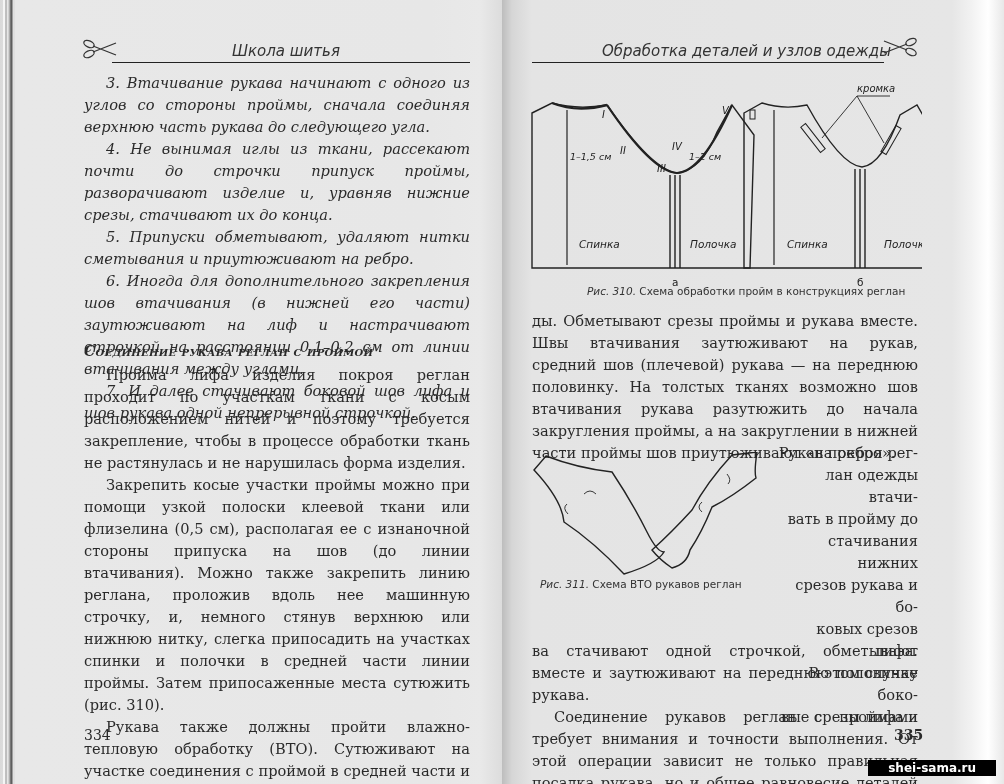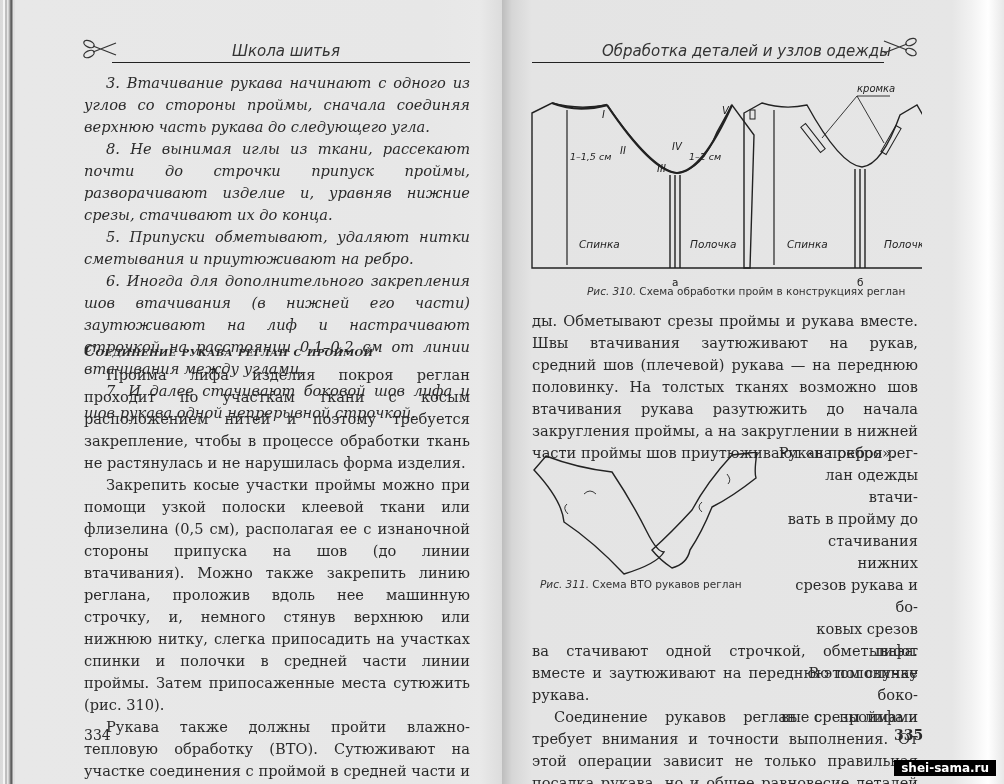--- a/index.html
+++ b/index.html
@@ -27,21 +27,21 @@
   .text { position:absolute; font-size:14.6px; line-height:22px; text-align:justify; }
   .text p { margin:0; text-indent:22px; }
   .left .text { left:84px; width:386px; }
   .section-title { font-variant:small-caps; font-weight:bold; text-align:left; text-indent:0 !important; font-size:14px; margin:4px 0 2px 0 !important; letter-spacing:0.3px;font-style:italic; }
   .page-num { position:absolute; font-size:14px; }
   .left .page-num { left:84px; top:727px; }
   .right .page-num { left:392px; top:727px;font-weight:bold; }
   .fig { position:absolute; }
   .caption { position:absolute; font-family:"DejaVu Sans", sans-serif; font-size:10.5px; color:#333; white-space:nowrap; }
   .caption i { font-style:italic; }
-  .watermark { position:absolute; right:8px; bottom:8px; background:#000; color:#fff; font-family:"DejaVu Sans", sans-serif; font-weight:bold; font-size:12px; padding:1px 7px; }
+  .watermark { position:absolute; right:8px; bottom:8px; background:#000; color:#fff; font-family:"DejaVu Sans", sans-serif; font-weight:bold; font-size:12px; padding:1px 20px; }
   svg text { font-family:"DejaVu Sans", sans-serif; font-style:italic; fill:#222; }
 </style>
 </head>
 <body>
 
 <div class="spread">
 
   <div class="page left">
     <div class="edge-lines"></div>
 
@@ -49,21 +49,21 @@
       <ellipse cx="7" cy="6" rx="5.5" ry="3.2" transform="rotate(25 7 6)" fill="none" stroke="#333" stroke-width="1.3"></ellipse>
       <ellipse cx="7" cy="16" rx="5.5" ry="3.2" transform="rotate(-25 7 16)" fill="none" stroke="#333" stroke-width="1.3"></ellipse>
       <path d="M11 8 L34 17 M11 14 L34 5" stroke="#333" stroke-width="1.3" fill="none"></path>
     </svg>
     <div class="running-head">
       <span class="title">Школа шитья</span>
     </div>
 
     <div class="text" style="top:72px;font-style:italic;">
       <p>3. Втачивание рукава начинают с одного из углов со стороны проймы, сначала соединяя верхнюю часть рукава до следующего угла.</p>
-      <p>8. Не вынимая иглы из ткани, рассекают почти до строчки припуск проймы, разворачивают изделие и, уравняв нижние срезы, стачивают их до конца.</p>
+      <p>4. Не вынимая иглы из ткани, рассекают почти до строчки припуск проймы, разворачивают изделие и, уравняв нижние срезы, стачивают их до конца.</p>
       <p>5. Припуски обметывают, удаляют нитки сметывания и приутюживают на ребро.</p>
       <p>6. Иногда для дополнительного закрепления шов втачивания (в нижней его части) заутюживают на лиф и настрачивают строчкой на расстоянии 0,1–0,2 см от линии втачивания между углами.</p>
       <p>7. И далее стачивают боковой шов лифа и шов рукава одной непрерывной строчкой.</p>
     </div>
 
     <div class="text" style="top:336px;">
       <p class="section-title">Соединение рукава реглан с проймой</p>
       <p>Пройма лифа изделия покроя реглан проходит по участкам ткани с косым расположением нитей и поэтому требуется закрепление, чтобы в процессе обработки ткань не растянулась и не нарушилась форма изделия.</p>
       <p>Закрепить косые участки проймы можно при помощи узкой полоски клеевой ткани или флизелина (0,5 см), располагая ее с изнаночной стороны припуска на шов (до линии втачивания). Можно также закрепить линию реглана, проложив вдоль нее машинную строчку, и, немного стянув верхнюю или нижнюю нитку, слегка припосадить на участках спинки и полочки в средней части линии проймы. Затем припосаженные места сутюжить (рис. 310).</p>
       <p>Рукава также должны пройти влажно-тепловую обработку (ВТО). Сутюживают на участке соединения с проймой в средней части и в области наибольшей выпуклости плеча (рис. 311).</p>

